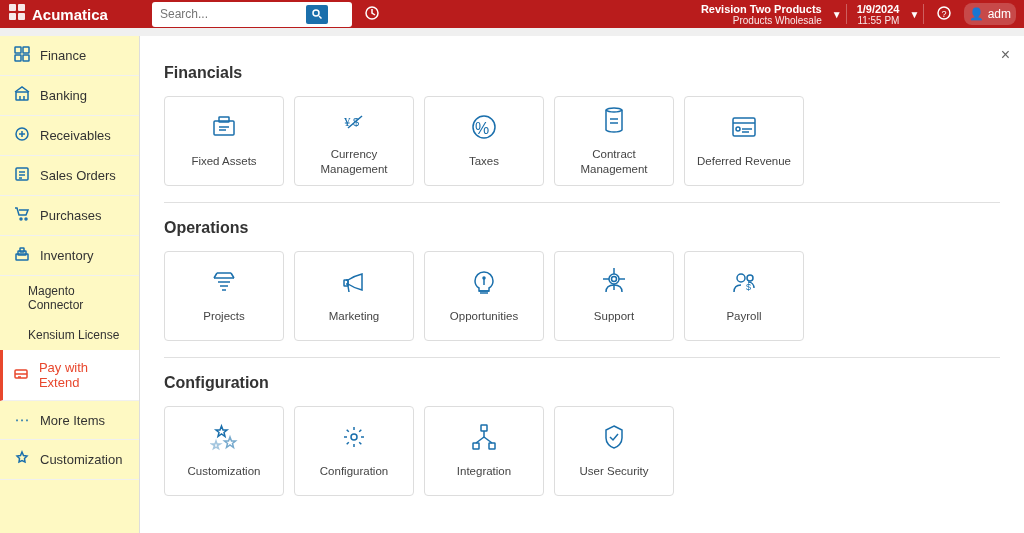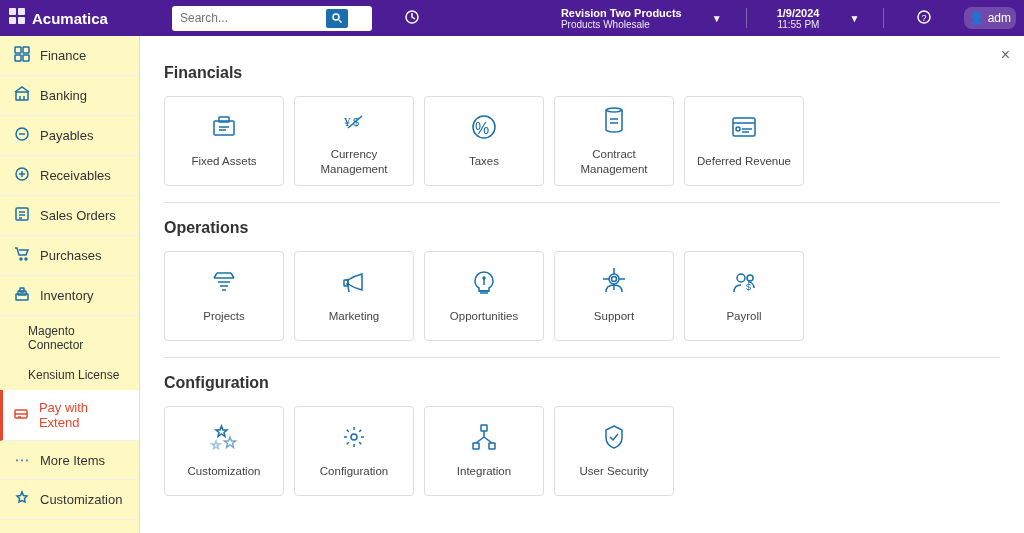--- a/index.html
+++ b/index.html
@@ -1,37 +1,37 @@
 <!DOCTYPE html>
 <html><head>
   <meta charset="utf-8">
   <style>
     * { box-sizing: border-box; margin: 0; padding: 0; }
     body { font-family: 'Segoe UI', Arial, sans-serif; font-size: 13px; background: #f0f0f0; overflow: hidden; }
 
     
     .top-nav {
-      display: flex; align-items: center; background: #4c1d95; height: 36px;
-      padding: 0 8px; gap: 24px; position: fixed; top: 0; left: 0; right: 0; z-index: 100;
+      display: flex; align-items: center; background: #b91c1c; height: 28px;
+      padding: 0 8px; gap: 4px; position: fixed; top: 0; left: 0; right: 0; z-index: 100;
     }
     .logo-area { display: flex; align-items: center; gap: 6px; width: 140px; }
     .logo-icon { color: white; font-size: 18px; }
     .logo-text { color: white; font-weight: bold; font-size: 15px; }
     .search-bar {
       display: flex; background: white; border-radius: 3px;
       padding: 3px 8px; gap: 6px; flex: 0 0 200px;
     }
     .search-bar input { border: none; outline: none; font-size: 12px; width: 140px; }
     .search-icon-btn { background: #1a6fac; border: none; padding: 2px 6px; border-radius: 2px; cursor: pointer; color: white; }
     .top-nav-spacer { flex: 1; }
     .nav-icon-btn {
       background: none; border: none; color: white; cursor: pointer; padding: 4px 8px;
       border-radius: 3px; font-size: 14px;
     }
-    .company-info { display: flex; flex-direction: column; color: white; font-size: 11px; cursor: pointer; padding: 0 6px; }
+    .company-info { display: flex; flex-direction: column; align-items: flex-end; color: white; font-size: 11px; cursor: pointer; padding: 0 6px; }
     .company-name { font-weight: bold; font-size: 11px; }
     .company-branch { font-size: 10px; opacity: 0.9; }
     .datetime-info { display: flex; flex-direction: column; align-items: flex-end; color: white; font-size: 11px; cursor: pointer; padding: 0 6px; }
     .nav-separator { width: 1px; height: 20px; background: rgba(255,255,255,0.3); }
     .user-btn { background: rgba(255,255,255,0.2); border: none; color: white; padding: 4px 5px; border-radius: 8px; cursor: pointer; font-size: 12px; }
 
     
     .sidebar {
       position: fixed; top: 36px; left: 0; bottom: 0; width: 140px;
       background: #fef9c3; border-right: 1px solid #ddd; overflow-y: auto; z-index: 50;
@@ -155,29 +155,20 @@
       <svg width="16" height="16" viewBox="0 0 16 16" fill="none" stroke="#1a6fac" stroke-width="1.5">
         <rect x="2" y="6" width="12" height="8" rx="0.5"></rect>
         <polyline points="1,6 8,1 15,6"></polyline>
         <line x1="6" y1="10" x2="6" y2="14"></line>
         <line x1="10" y1="10" x2="10" y2="14"></line>
       </svg>
     </span>
     <span class="sidebar-item-label">Banking</span>
   </div>
 
-  <div class="sidebar-item">
-    <span class="si-icon">
-      <svg width="16" height="16" viewBox="0 0 16 16" fill="none" stroke="#1a6fac" stroke-width="1.5">
-        <circle cx="8" cy="8" r="6"></circle>
-        <line x1="5" y1="8" x2="11" y2="8"></line>
-      </svg>
-    </span>
-    <span class="sidebar-item-label">Payables</span>
-  </div>
 
   <div class="sidebar-item">
     <span class="si-icon">
       <svg width="16" height="16" viewBox="0 0 16 16" fill="none" stroke="#1a6fac" stroke-width="1.5">
         <circle cx="8" cy="8" r="6"></circle>
         <line x1="8" y1="5" x2="8" y2="11"></line>
         <line x1="5" y1="8" x2="11" y2="8"></line>
       </svg>
     </span>
     <span class="sidebar-item-label">Receivables</span>

